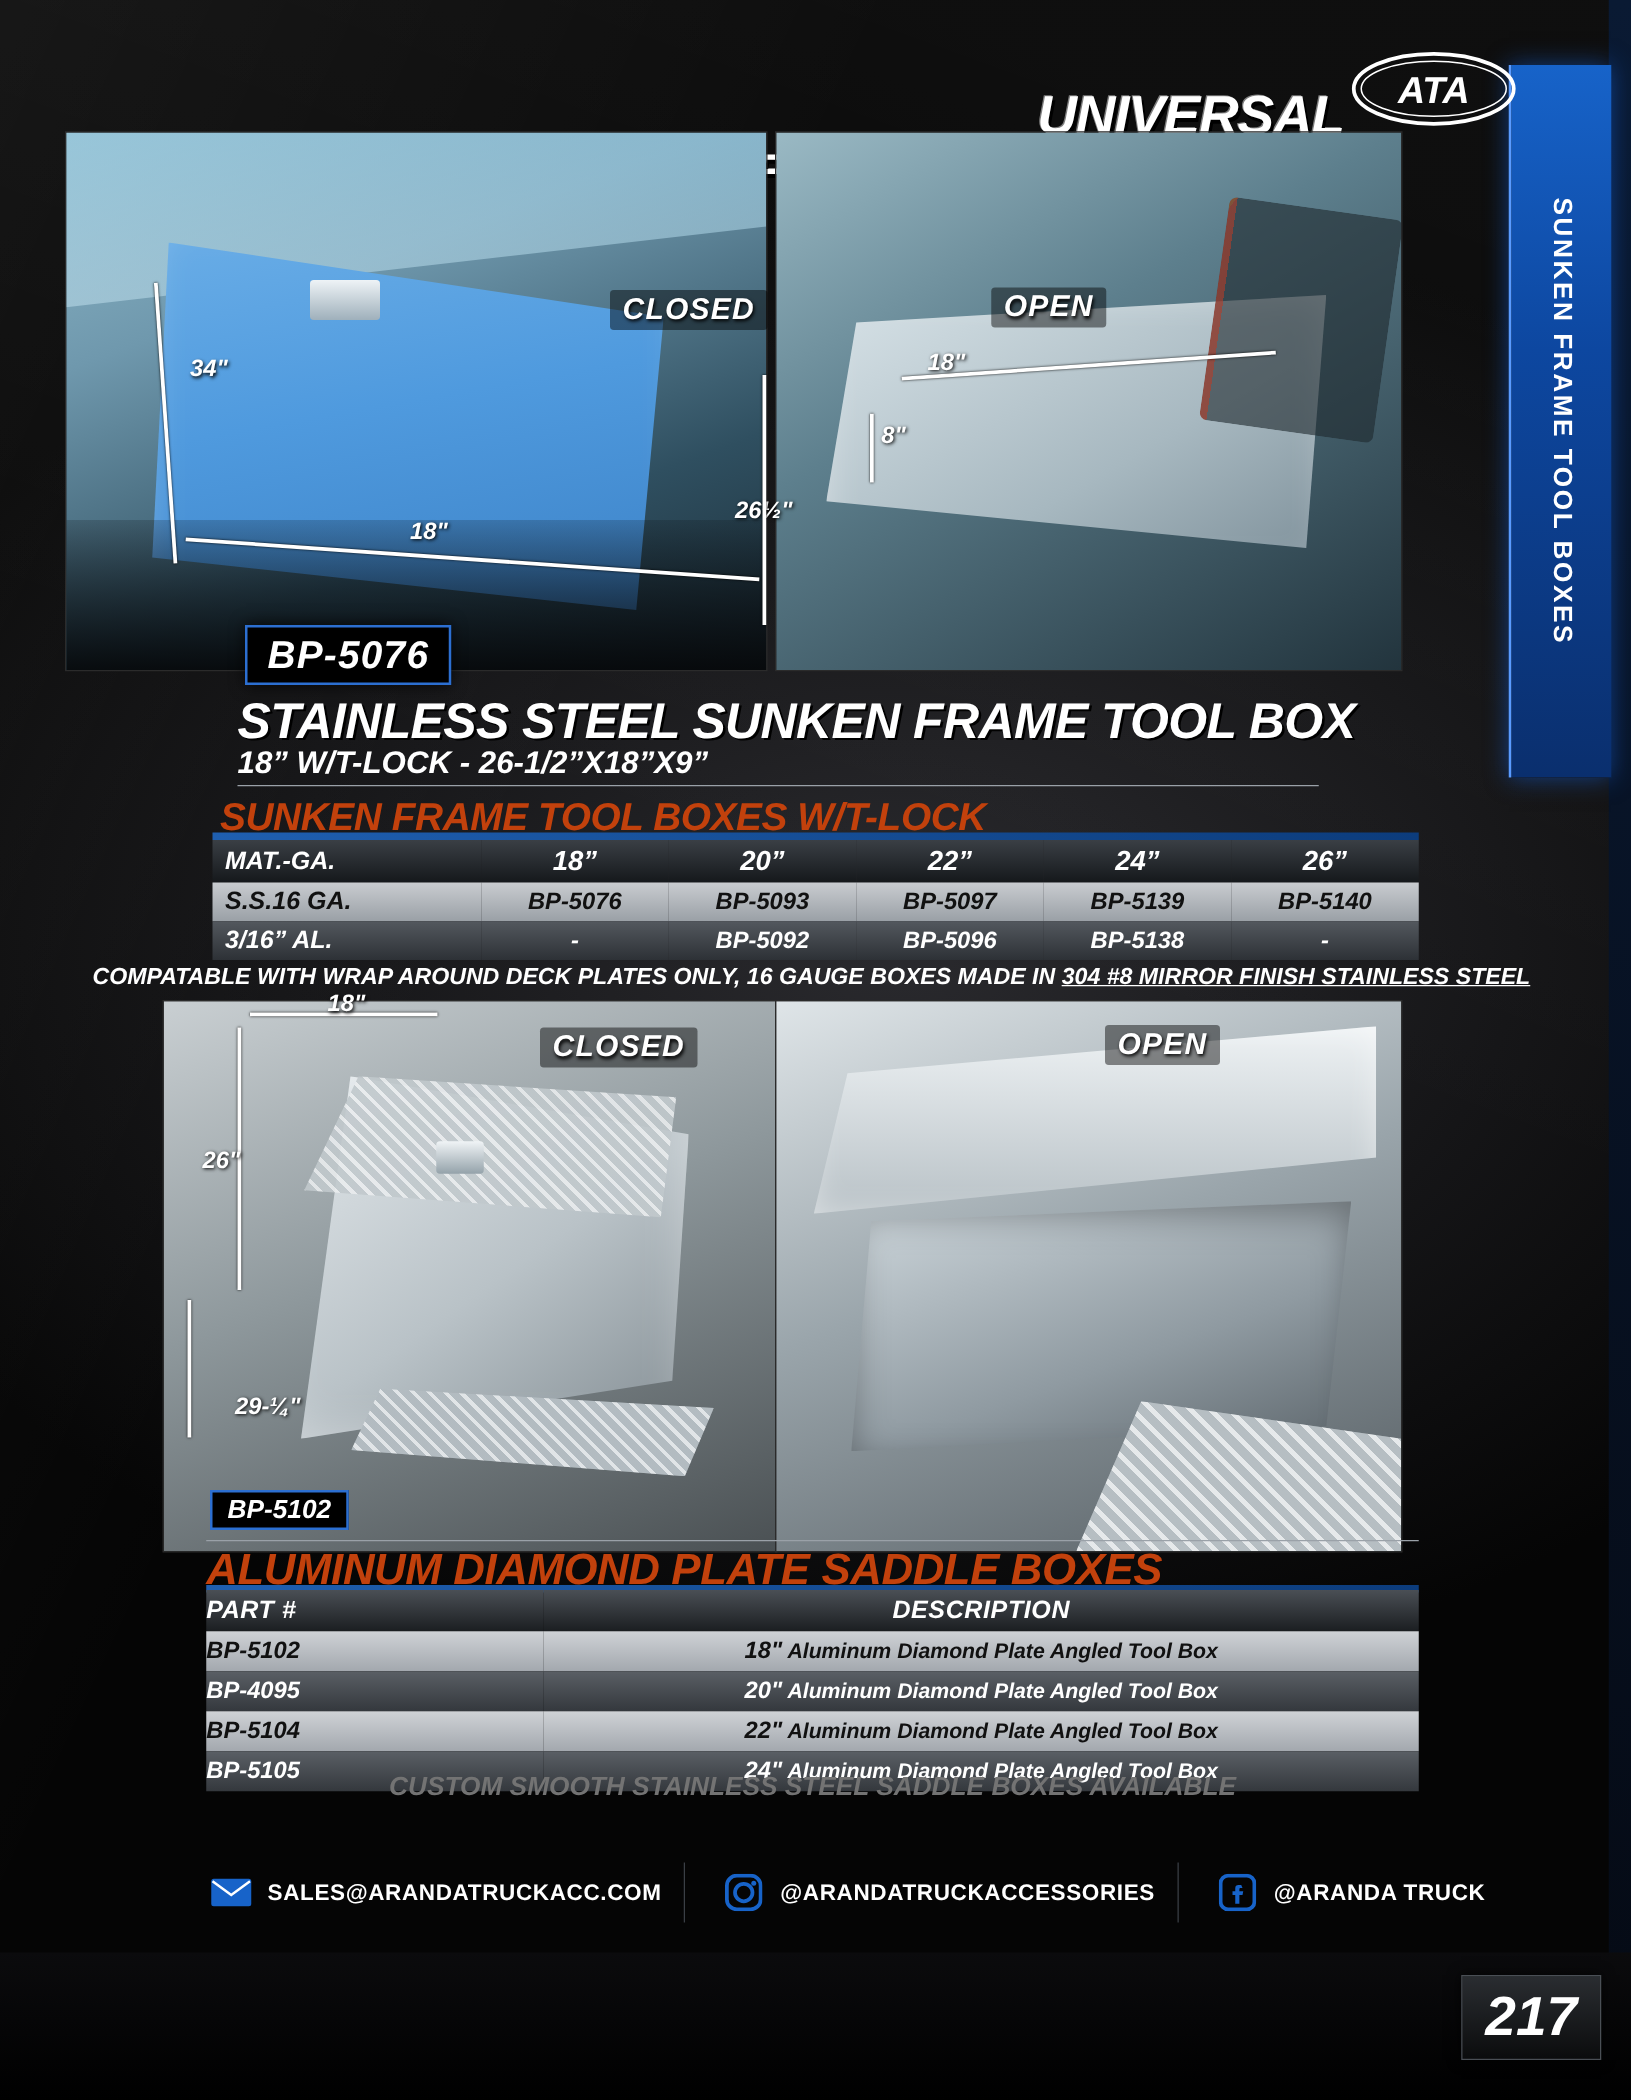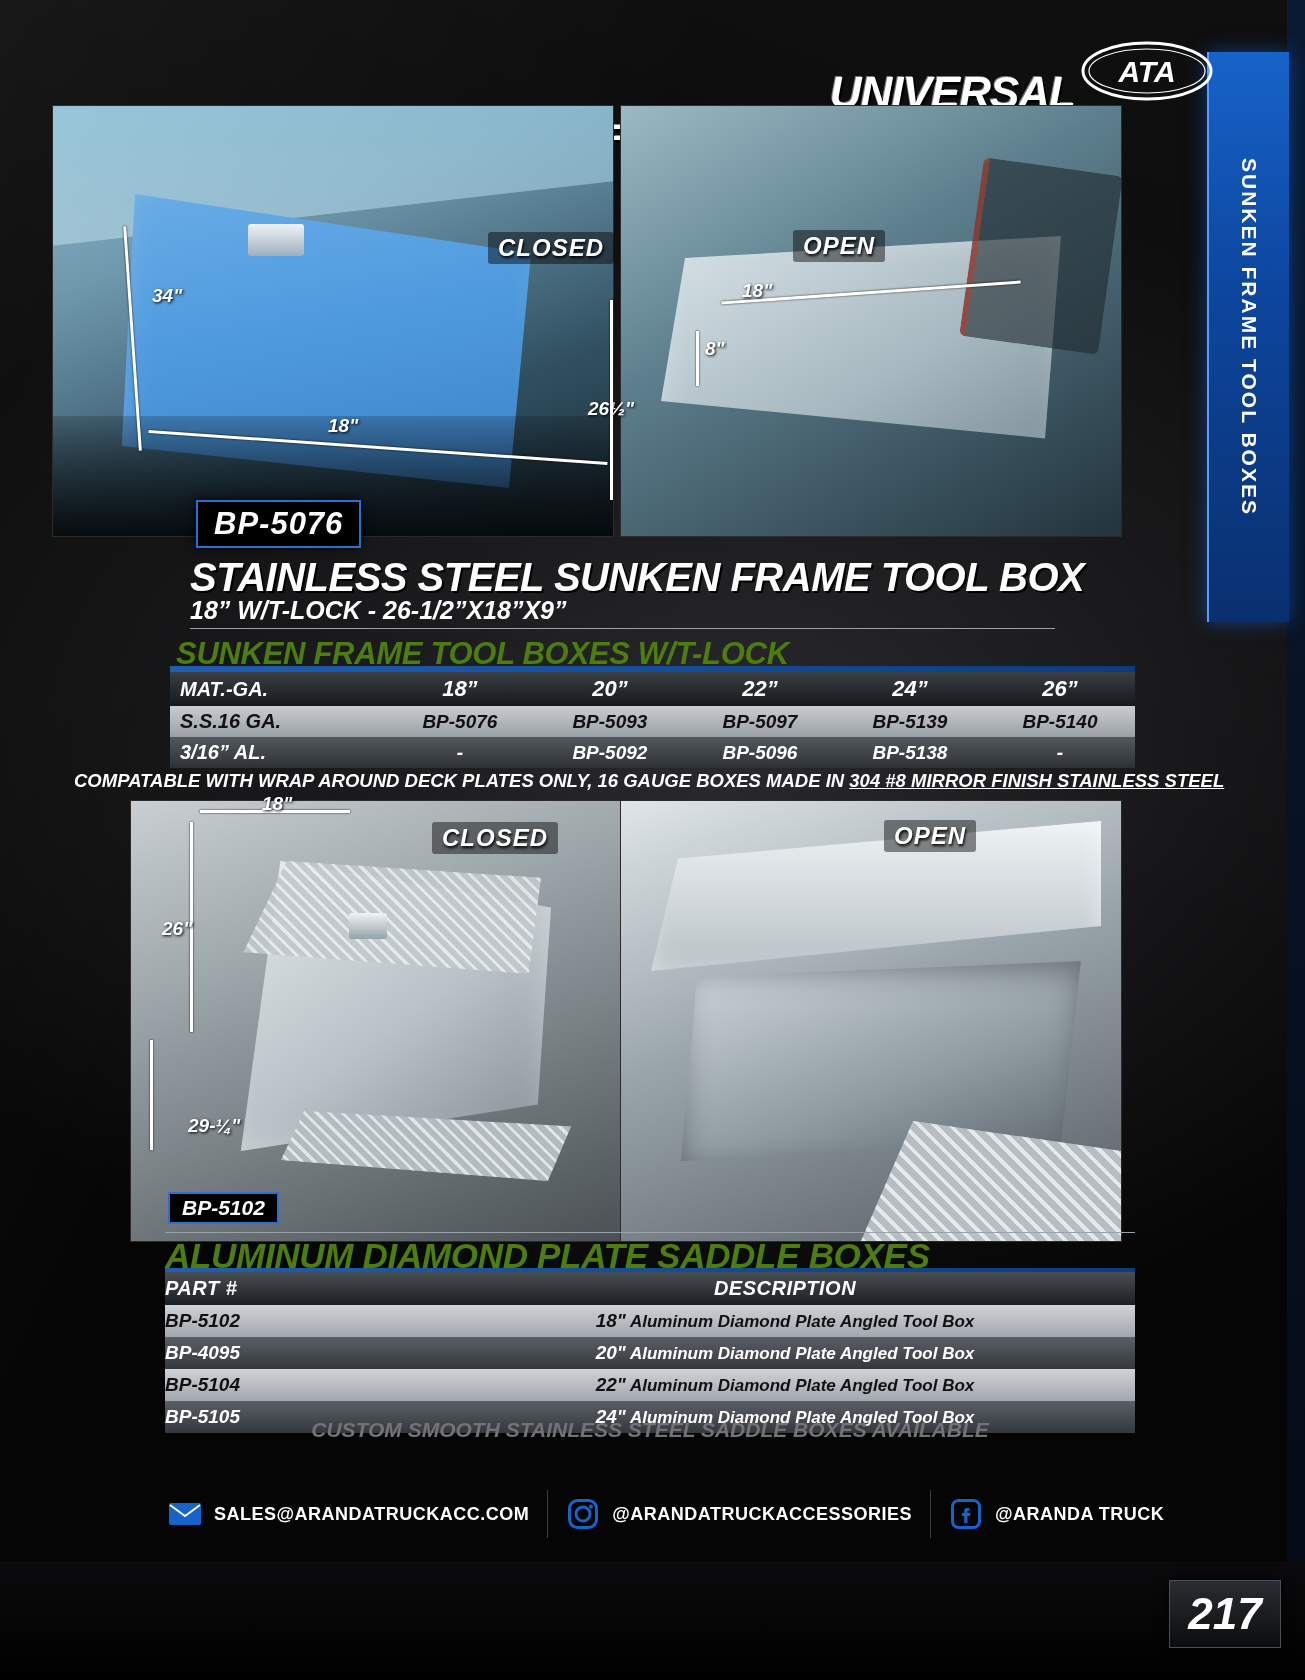--- a/index.html
+++ b/index.html
@@ -197,21 +197,21 @@
     font-size:40px;letter-spacing:-.5px;white-space:nowrap;
     text-shadow:2px 2px 0 #000;
   }
   .h-sub{
     position:absolute;
     color:#fff;font-weight:bold;font-style:italic;
     font-size:25px;letter-spacing:0;white-space:nowrap;
   }
   .h-sec{
     position:absolute;
-    color:#4d7c0f;font-weight:bold;font-style:italic;
+    color:#c2410c;font-weight:bold;font-style:italic;
     font-size:31px;letter-spacing:-.3px;white-space:nowrap;
   }
   .rule{
     position:absolute;height:1px;background:#9aa1a8;
   }
 
   
   table{border-collapse:collapse;}
   .tbl1{
     position:absolute;left:170px;top:672px;width:965px;
@@ -262,21 +262,21 @@
     position:absolute;left:165px;top:1418px;width:970px;text-align:center;
     color:#737373;font-weight:bold;font-style:italic;font-size:21px;
   }
 
   
   .footer{
     position:absolute;left:0;bottom:0;width:1305px;height:118px;
     background:linear-gradient(180deg,#0b0b0d,#000);
   }
   .fbar{
-    position:absolute;left:150px;top:1490px;display:flex;align-items:center;gap:0;
+    position:absolute;left:150px;top:1490px;display:flex;align-items:center;gap:12px;
   }
   .fitem{
     display:flex;align-items:center;gap:12px;
     padding:0 18px;height:48px;
     border-right:1px solid #3a3f45;
   }
   .fitem:last-child{border-right:none;}
   .ficon{
     width:34px;height:30px;display:flex;align-items:center;justify-content:center;
   }

